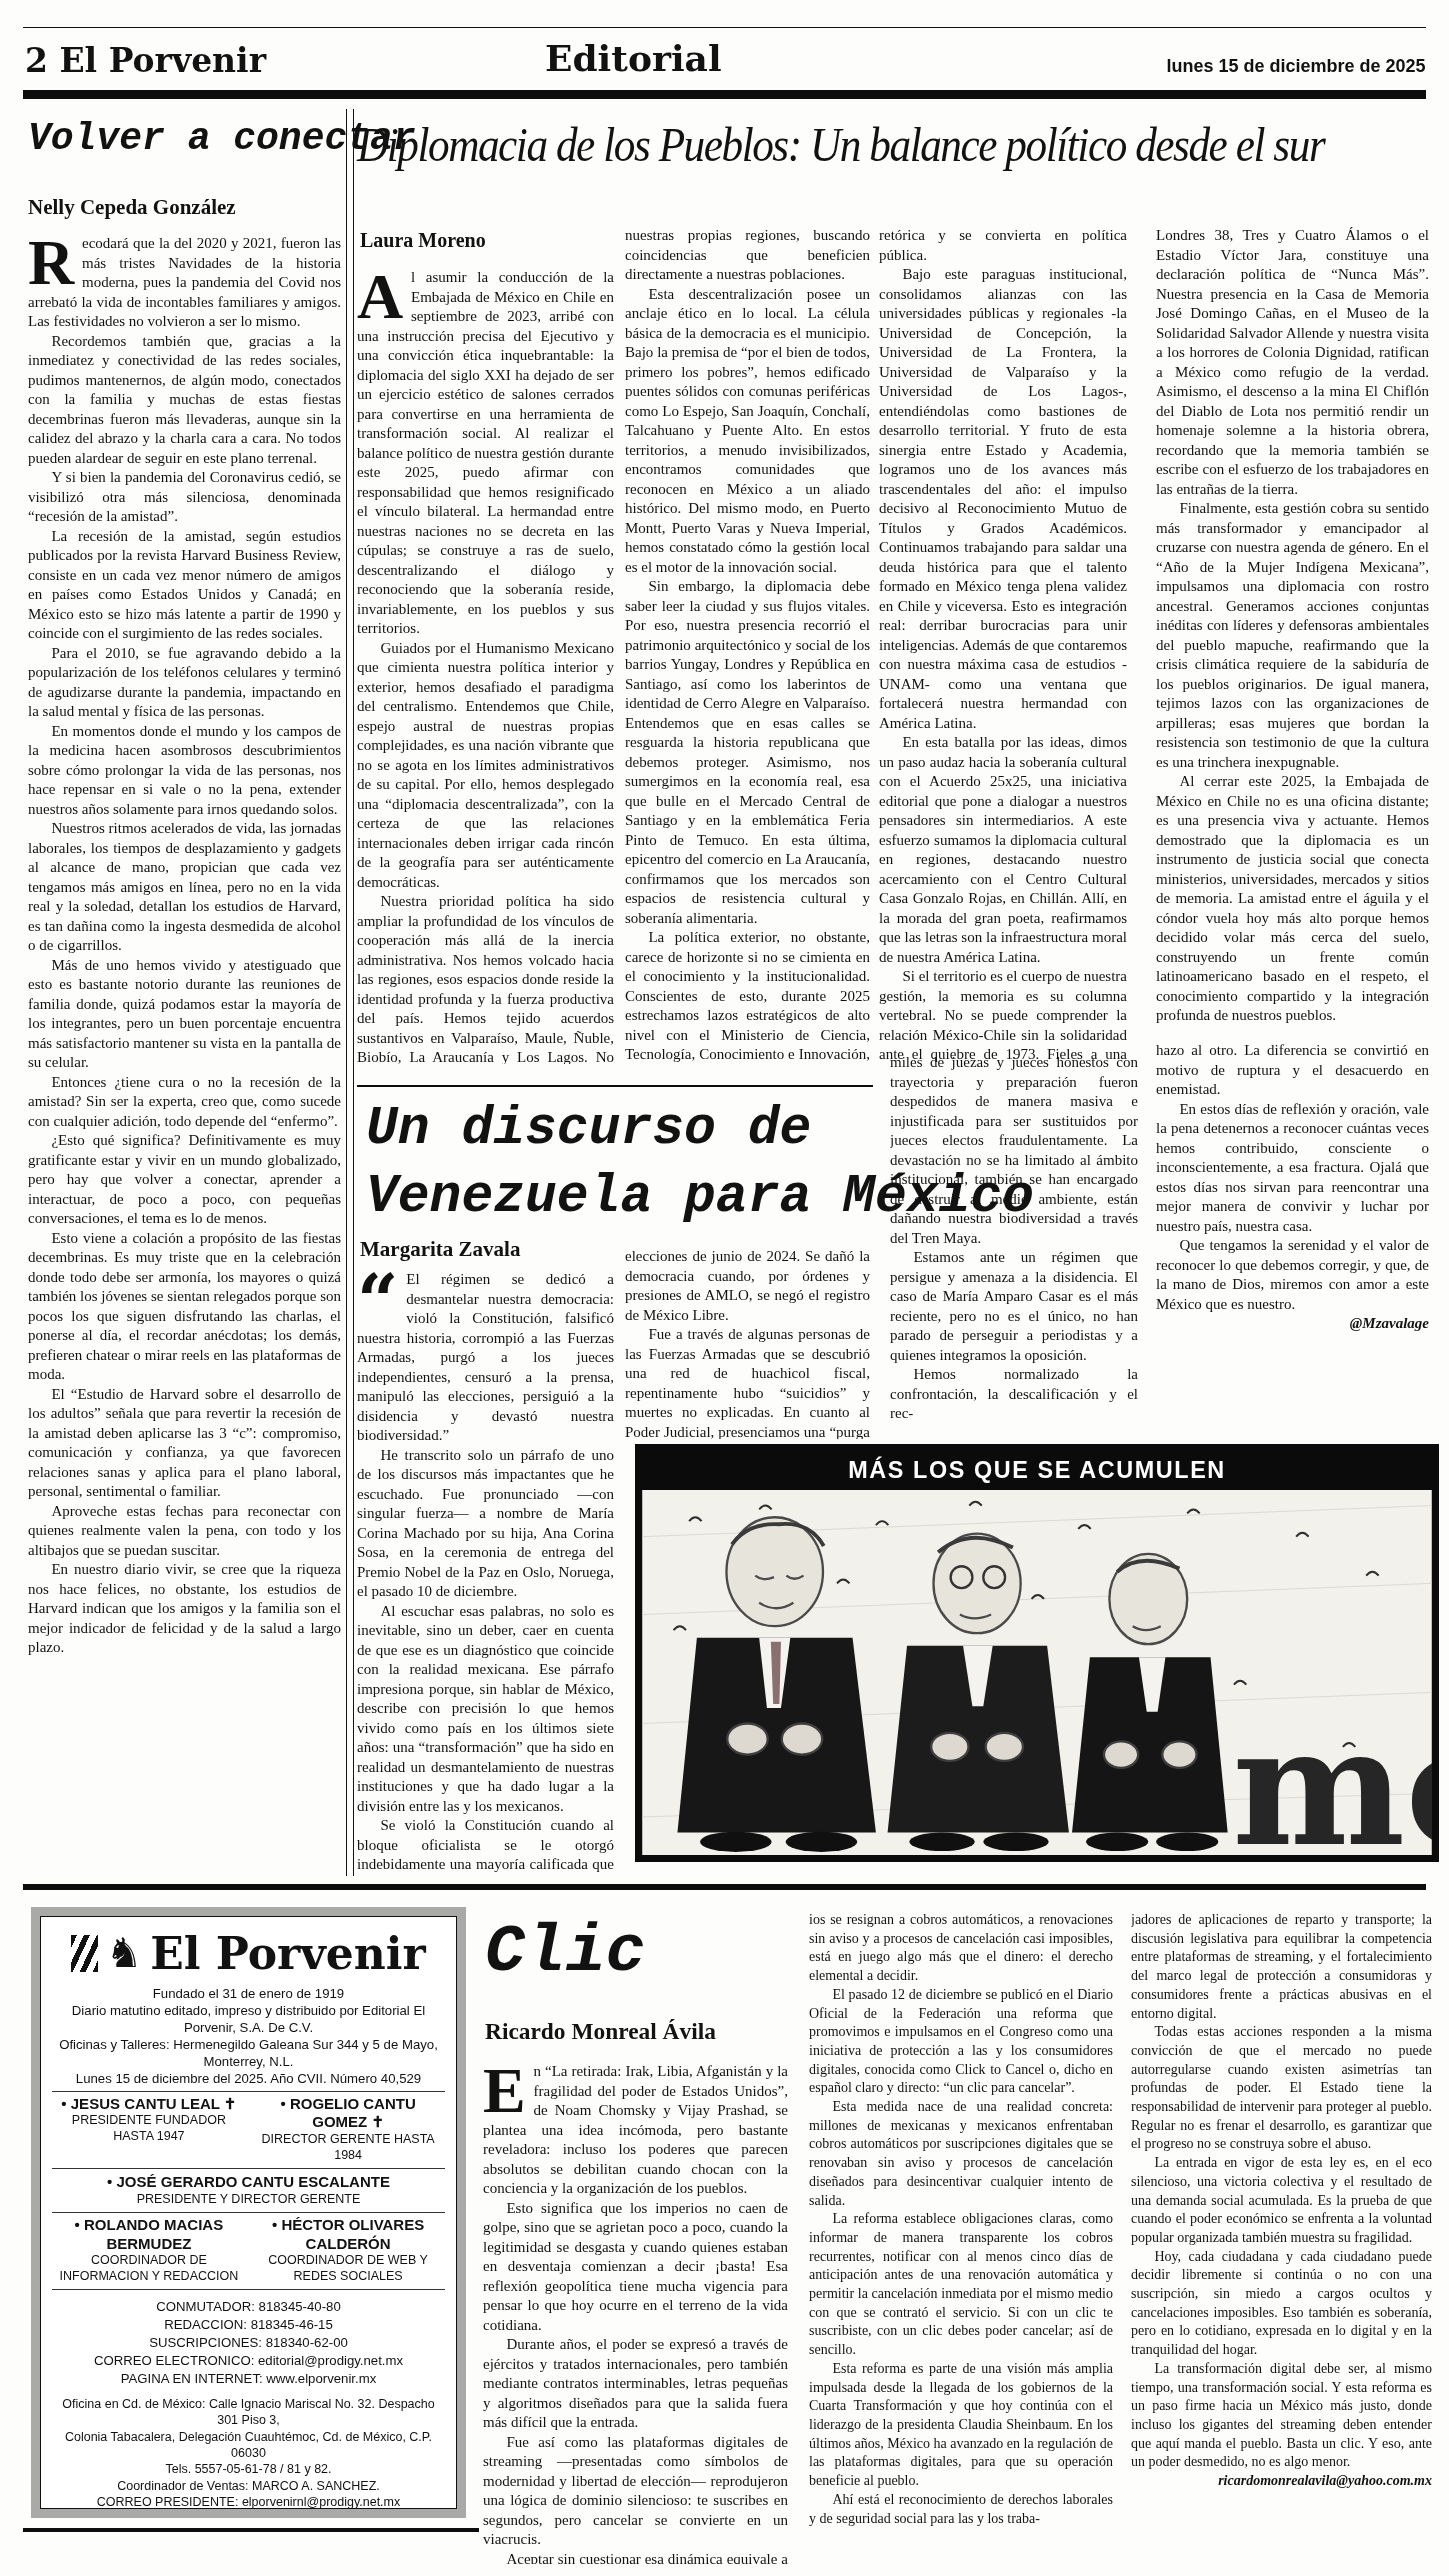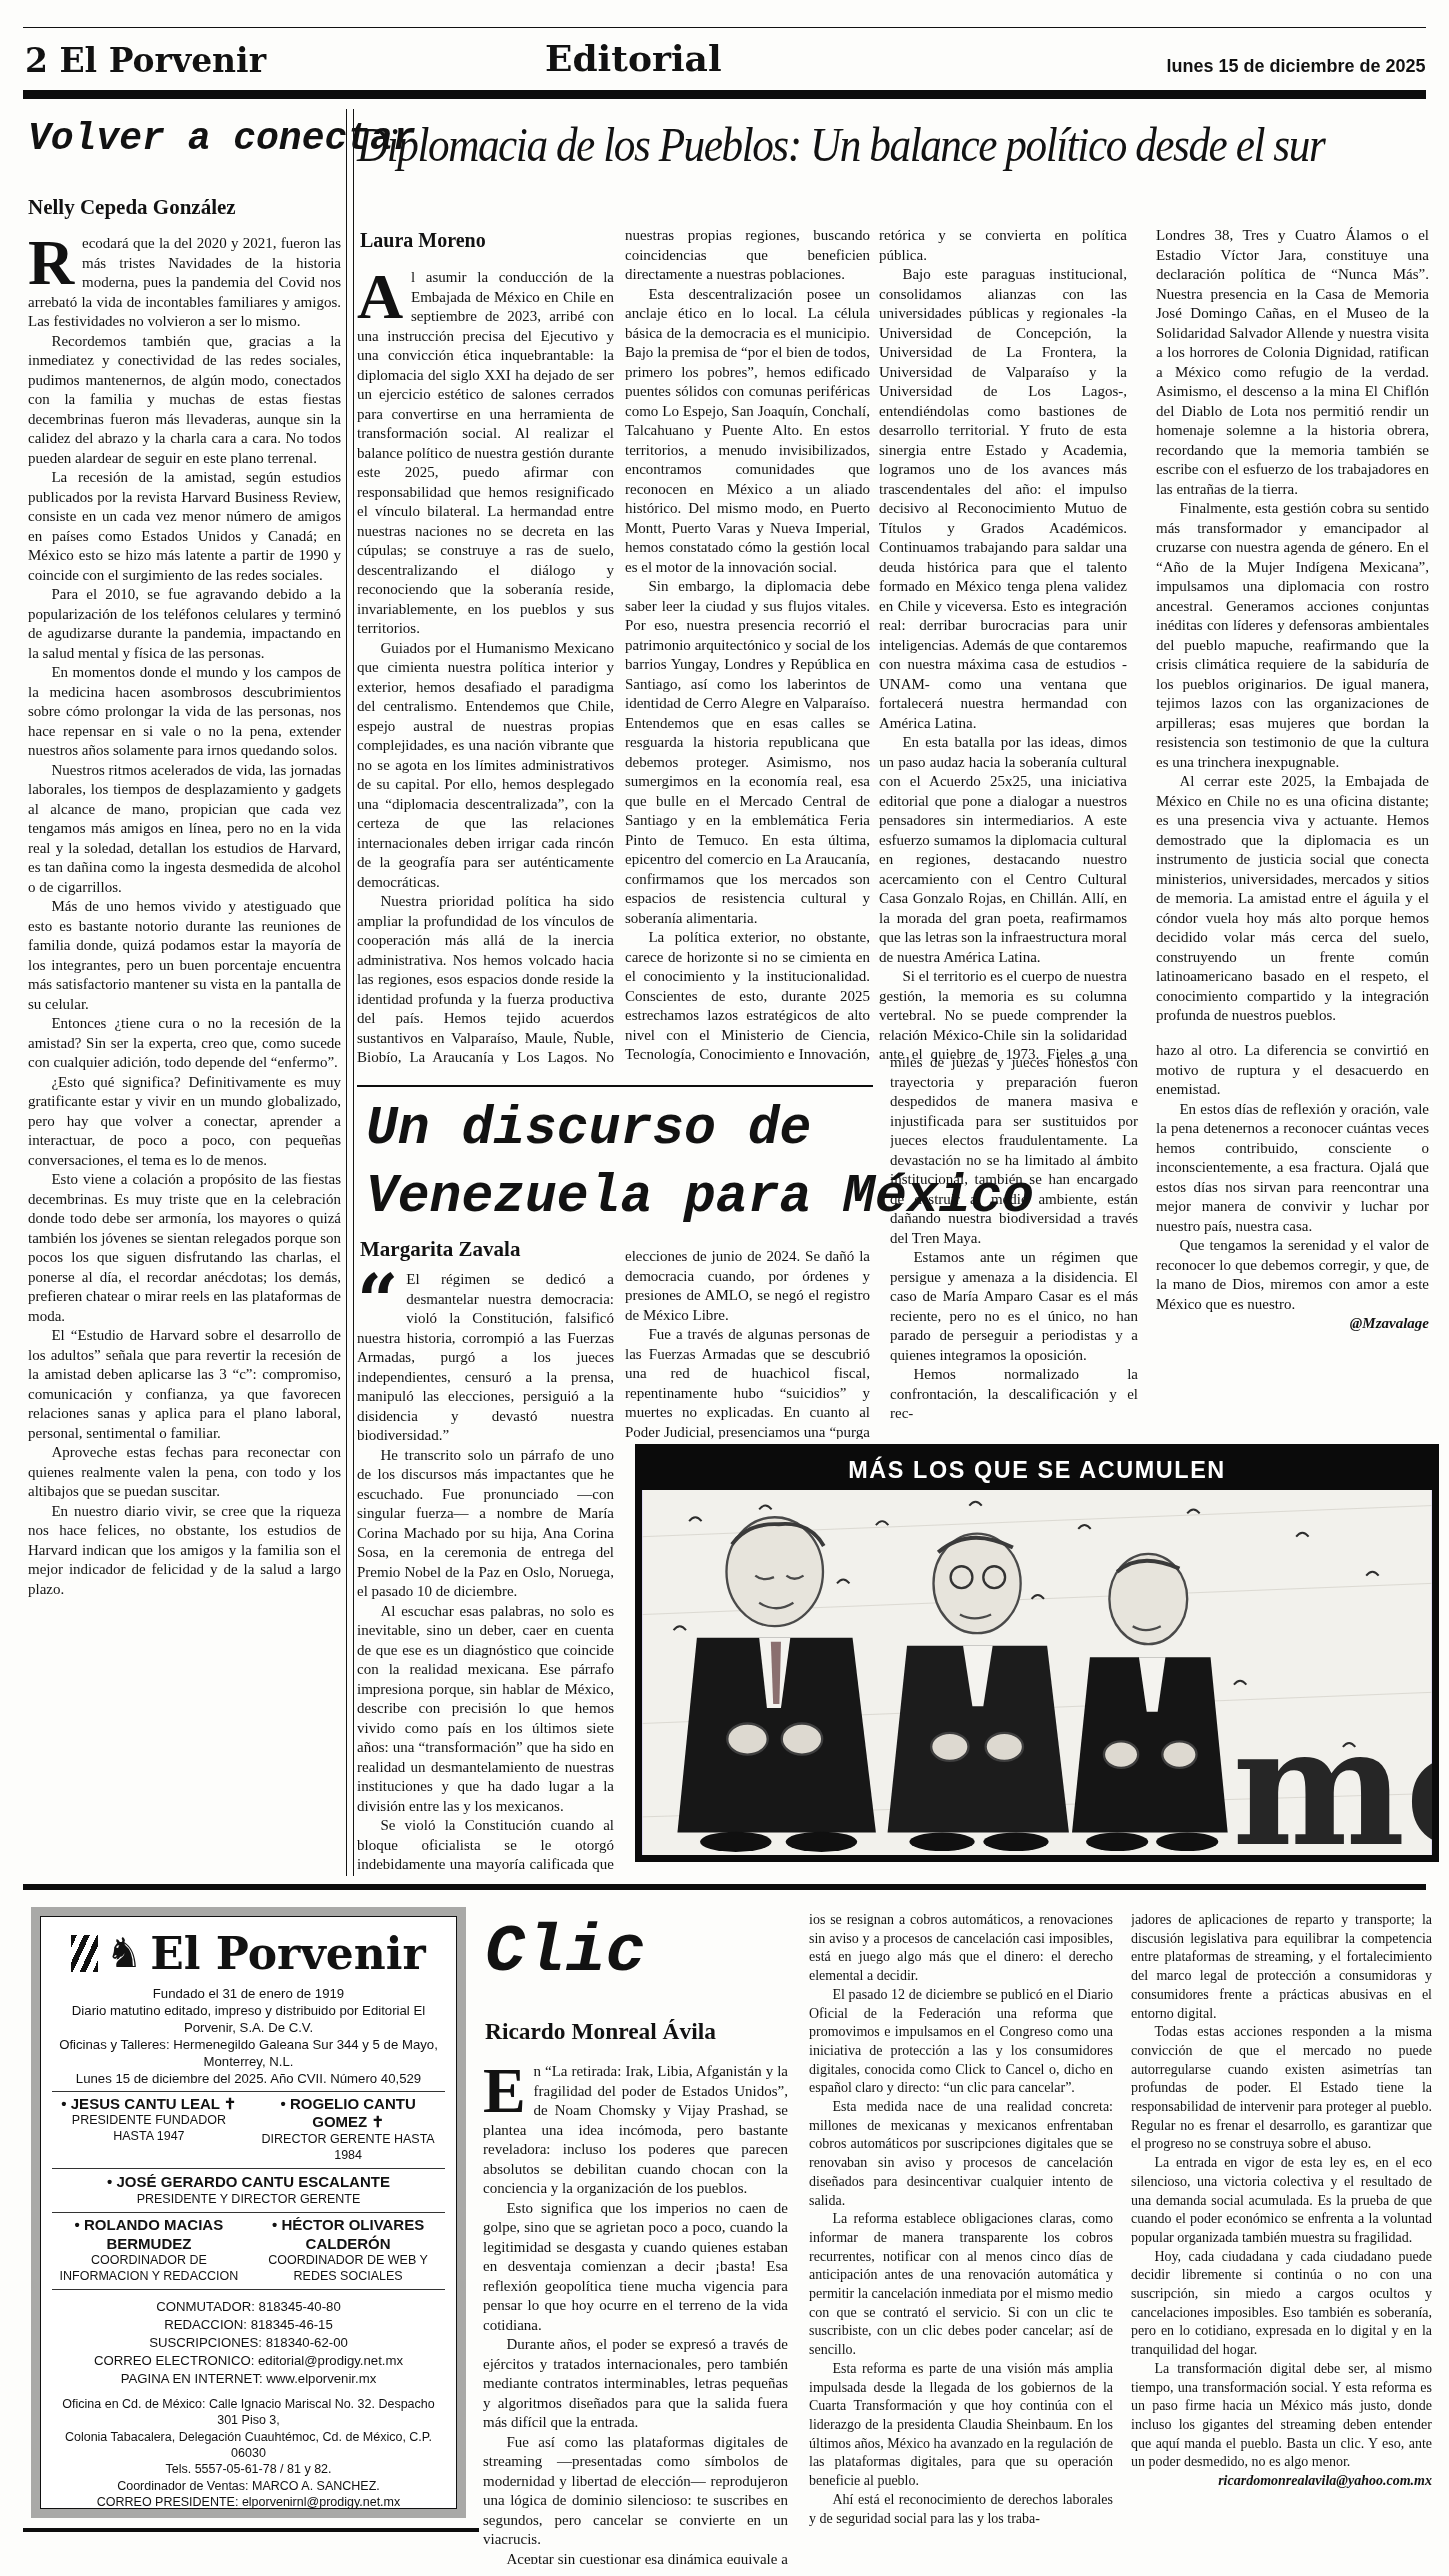--- a/index.html
+++ b/index.html
@@ -17,21 +17,21 @@
   .byline{position:absolute;font-weight:bold;font-size:21px;}
   .newscol{position:absolute;overflow:hidden;text-align:justify;font-size:15px;line-height:19.5px;}
   .newscol p{margin:0;text-indent:23.4px;}
   .newscol .lead{text-indent:0;}
   .newscol.cont .plist p:first-child{text-indent:0;}
   .dropcap{float:left;font-weight:bold;font-size:64px;line-height:48px;padding:4.7px 7.8px 0 0;}
   .bigquote{float:left;font-weight:bold;font-size:72px;line-height:50px;padding:6.2px 7.8px 0 0;
         font-family:"DejaVu Serif",serif;}
   .sig{text-align:right;font-weight:bold;font-style:italic;margin-top:7.8px;text-indent:0;}
   
-  .cartoon{position:absolute;left:635px;top:1444px;width:804px;height:418px;background:#c4b5fd;
+  .cartoon{position:absolute;left:635px;top:1444px;width:804px;height:418px;background:#737373;
         border:7px solid #0b0b0b;box-sizing:border-box;overflow:hidden;}
   .cartoon-banner{height:39px;background:#0b0b0b;color:#fff;display:flex;align-items:center;justify-content:center;
         font-family:"Liberation Sans",sans-serif;font-weight:bold;font-size:23.4px;letter-spacing:1.6px;}
   
   .mast-outer{position:absolute;left:31px;top:1907px;width:435px;height:611px;background:#a9a9a7;padding:9.4px;box-sizing:border-box;}
   .mast-inner{background:#fff;border:1.6px solid #111;height:100%;box-sizing:border-box;overflow:hidden;
         font-family:"Liberation Sans",sans-serif;text-align:center;padding:7.8px 11px;}
   .mast-inner p{margin:0;}
   .mast-founded{font-size:13.2px;line-height:17px;}
   .mast-dateline{font-size:13.2px;line-height:17px;border-bottom:1.6px solid #333;padding-bottom:3.1px;margin:1.6px 14px 4.7px;}
@@ -56,20 +56,21 @@
   <div class="abs brand-slab" style="left:545px;top:37px;font-size:36px;">Editorial</div>
   <div class="abs hdr-date" style="right:23.4px;top:56px;font-size:18px;">lunes 15 de diciembre de 2025</div>
   <div class="rule" style="left:23.4px;top:90px;width:1403px;height:8.6px;"></div>
 
   <div class="abs title-it" style="left:28px;top:117px;font-size:38px;">Volver a conectar</div>
   <div class="byline" style="left:28px;top:195px;">Nelly Cepeda González</div>
   <div class="newscol" style="left:28px;top:234px;width:313px;height:1641px;">
     <p class="lead"><span class="dropcap">R</span><span>ecodará que la del 2020 y 2021, fueron las más tristes Navidades de la historia moderna, pues la pandemia del Covid nos arrebató la vida de incontables familiares y amigos. Las festividades no volvieron a ser lo mismo.</span></p>
     <div class="plist">
         <p>Recordemos también que, gracias a la inmediatez y conectividad de las redes sociales, pudimos mantenernos, de algún modo, conectados con la familia y muchas de estas fiestas decembrinas fueron más llevaderas, aunque sin la calidez del abrazo y la charla cara a cara. No todos pueden alardear de seguir en este plano terrenal.</p>
+        <p>Y si bien la pandemia del Coronavirus cedió, se visibilizó otra más silenciosa, denominada “recesión de la amistad”.</p>
         <p>La recesión de la amistad, según estudios publicados por la revista Harvard Business Review, consiste en un cada vez menor número de amigos en países como Estados Unidos y Canadá; en México esto se hizo más latente a partir de 1990 y coincide con el surgimiento de las redes sociales.</p>
         <p>Para el 2010, se fue agravando debido a la popularización de los teléfonos celulares y terminó de agudizarse durante la pandemia, impactando en la salud mental y física de las personas.</p>
         <p>En momentos donde el mundo y los campos de la medicina hacen asombrosos descubrimientos sobre cómo prolongar la vida de las personas, nos hace repensar en si vale o no la pena, extender nuestros años solamente para irnos quedando solos.</p>
         <p>Nuestros ritmos acelerados de vida, las jornadas laborales, los tiempos de desplazamiento y gadgets al alcance de mano, propician que cada vez tengamos más amigos en línea, pero no en la vida real y la soledad, detallan los estudios de Harvard, es tan dañina como la ingesta desmedida de alcohol o de cigarrillos.</p>
         <p>Más de uno hemos vivido y atestiguado que esto es bastante notorio durante las reuniones de familia donde, quizá podamos estar la mayoría de los integrantes, pero un buen porcentaje encuentra más satisfactorio mantener su vista en la pantalla de su celular.</p>
         <p>Entonces ¿tiene cura o no la recesión de la amistad? Sin ser la experta, creo que, como sucede con cualquier adición, todo depende del “enfermo”.</p>
         <p>¿Esto qué significa? Definitivamente es muy gratificante estar y vivir en un mundo globalizado, pero hay que volver a conectar, aprender a interactuar, de poco a poco, con pequeñas conversaciones, el tema es lo de menos.</p>
         <p>Esto viene a colación a propósito de las fiestas decembrinas. Es muy triste que en la celebración donde todo debe ser armonía, los mayores o quizá también los jóvenes se sientan relegados porque son pocos los que siguen disfrutando las charlas, el ponerse al día, el recordar anécdotas; los demás, prefieren chatear o mirar reels en las plataformas de moda.</p>
         <p>El “Estudio de Harvard sobre el desarrollo de los adultos” señala que para revertir la recesión de la amistad deben aplicarse las 3 “c”: compromiso, comunicación y confianza, ya que favorecen relaciones sanas y aplica para el plano laboral, personal, sentimental o familiar.</p>
         <p>Aproveche estas fechas para reconectar con quienes realmente valen la pena, con todo y los altibajos que se puedan suscitar.</p>

